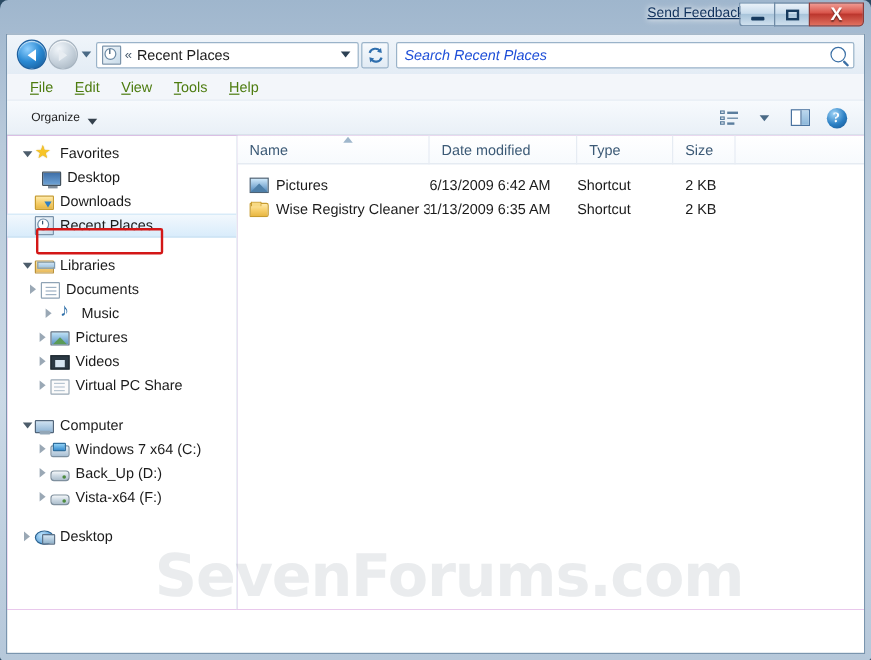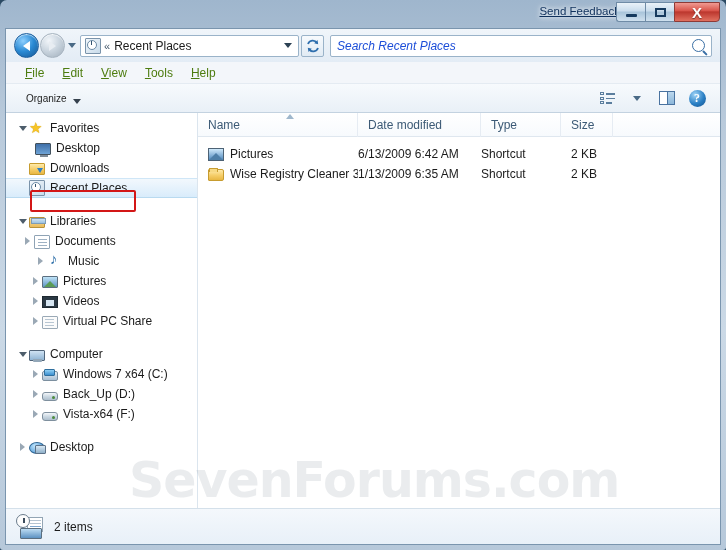--- a/index.html
+++ b/index.html
@@ -729,30 +729,20 @@
               <span>Wise Registry Cleaner 3</span>
             </div>
             <div class="fcell date">1/13/2009 6:35 AM</div>
             <div class="fcell type">Shortcut</div>
             <div class="fcell size">2 KB</div>
           </div>
         </div>
       </div>
     </div>
 
-    <div class="statusbar">
-      <div class="status-ico">
-        <div class="status-clockdoc">
-          <div class="pg"></div>
-          <div class="clk"></div>
-          <div class="scr"></div>
-        </div>
-      </div>
-      <div class="status-text">2 items</div>
-    </div>
 
   </div>
 
   <div class="redbox"></div>
 
   <div class="watermark">SevenForums.com</div>
 
 </div>
 
 </body></html>

